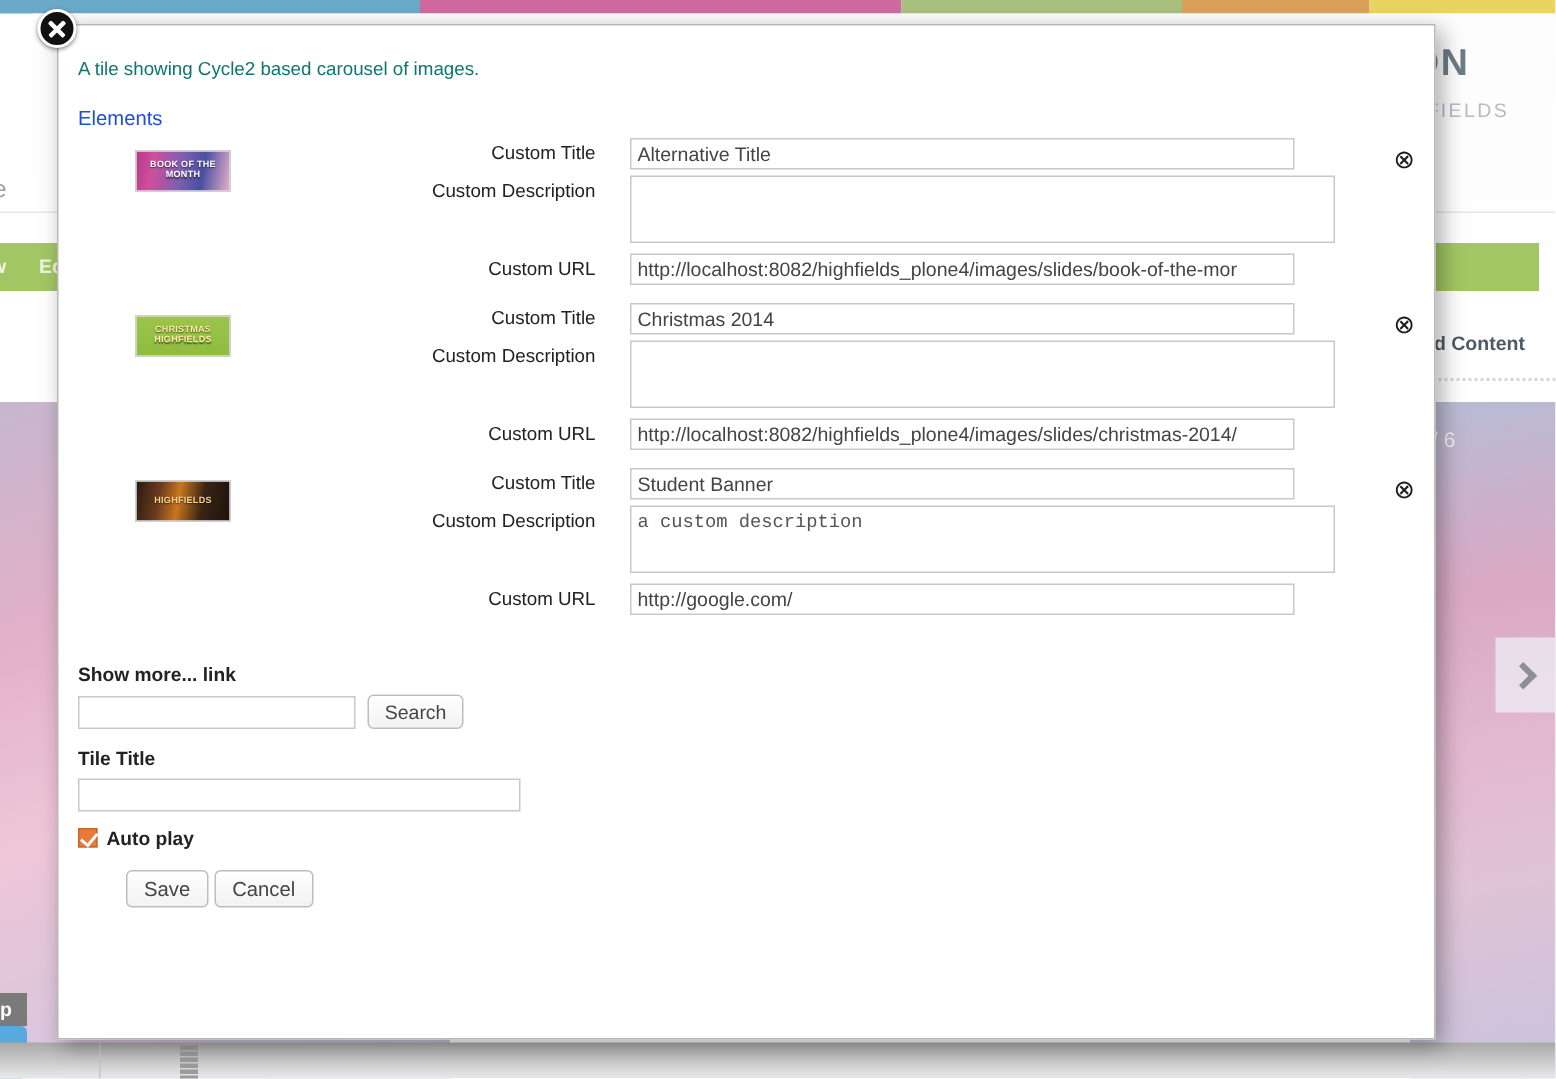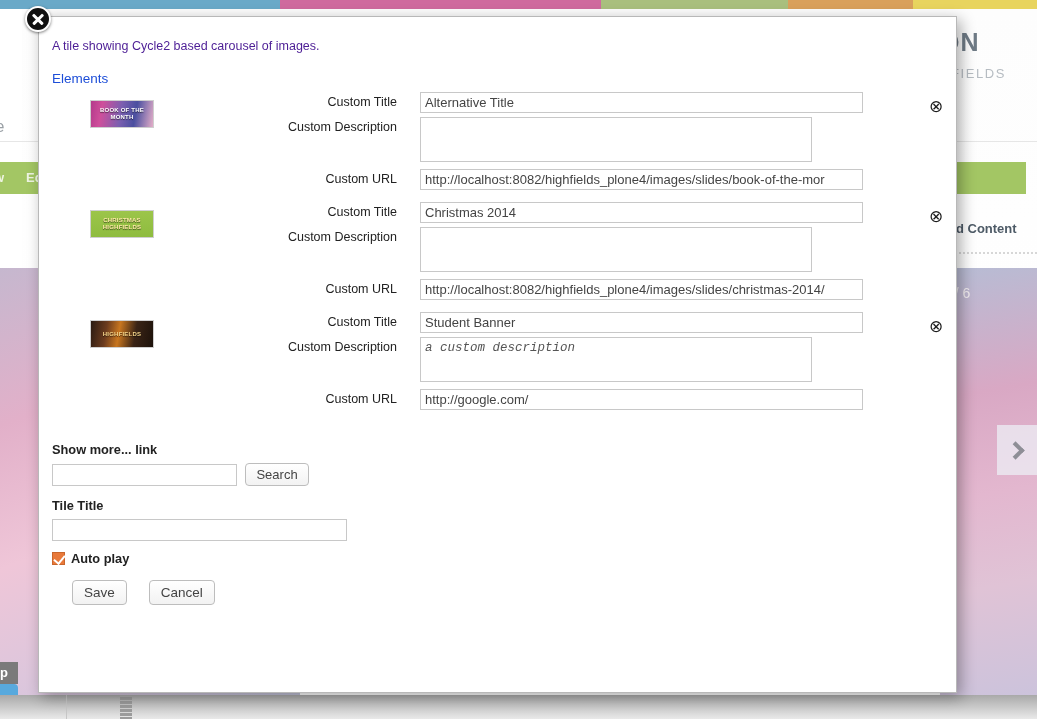--- a/index.html
+++ b/index.html
@@ -119,21 +119,21 @@
   .modal-close::before, .modal-close::after {
     content: ""; position: absolute; top: 10px; left: 4px;
     width: 14px; height: 2.6px; background: #ffffff; border-radius: 1px;
   }
   .modal-close::before { transform: rotate(45deg); }
   .modal-close::after  { transform: rotate(-45deg); }
 
   .modal-inner { padding: 22px 20px 0 13px; }
 
   .form-title { font-size: 14.5px; color: #222; margin: 0 0 8px 0; font-weight: normal; }
-  .form-desc  { font-size: 12.5px; color: #4c1d95; margin: 0 0 18px 0; }
+  .form-desc  { font-size: 12.5px; color: #0f766e; margin: 0 0 18px 0; }
   .fieldset-legend { font-size: 13.5px; color: #1d4ed8; margin: 0 0 6px 0; }
 
   
   .element-row { position: relative; height: 110px; }
   .thumb {
     position: absolute; left: 38px; top: 8px;
     width: 64px; height: 28px;
     border: 1px solid #cfcfcf;
     background-size: 100% 100%;
   }
@@ -163,22 +163,22 @@
     font-family: "Liberation Sans", sans-serif;
     font-size: 13px;
     color: #444;
     border: 1px solid #c8c8c8;
     background: #ffffff;
     padding: 2px 4px;
     outline: none;
   }
   input.text { width: 443px; height: 21px; line-height: 17px; }
   textarea.text {
-    width: 392px; height: 45px; resize: none; overflow: hidden;
-    line-height: 15px; padding-top: 3px; font-style: italic;
+    width: 470px; height: 45px; resize: none; overflow: hidden;
+    line-height: 15px; padding-top: 3px;
   }
   textarea.mono {
     font-family: "Liberation Mono", monospace;
     font-size: 12.5px; color: #555;
   }
 
   .remove-icon {
     position: absolute; left: 877px; top: 6px;
     font-size: 17px; color: #1c1c1c; line-height: 1; cursor: pointer;
   }
@@ -203,21 +203,21 @@
     width: 13px; height: 13px; background: #e8793a; border: 1px solid #c9662c;
     position: relative; display: inline-block; cursor: pointer;
   }
   .cb::after {
     content: ""; position: absolute; left: 3px; top: 0px;
     width: 5px; height: 9px; border-right: 2px solid #ffffff; border-bottom: 2px solid #ffffff;
     transform: rotate(40deg);
   }
   .cb-label { font-size: 12.8px; font-weight: bold; color: #222; }
 
-  .actions { margin-top: 14px; margin-left: 20px; display: flex; gap: 22px; }
+  .actions { margin-top: 14px; margin-left: 32px; display: flex; gap: 4px; }
   .actions .btn { padding: 4px 11px; font-size: 13.5px; }
 </style>
 </head>
 <body>
 
 <div id="page">
 
   <div id="bg">
 
     <div class="top-stripe">

